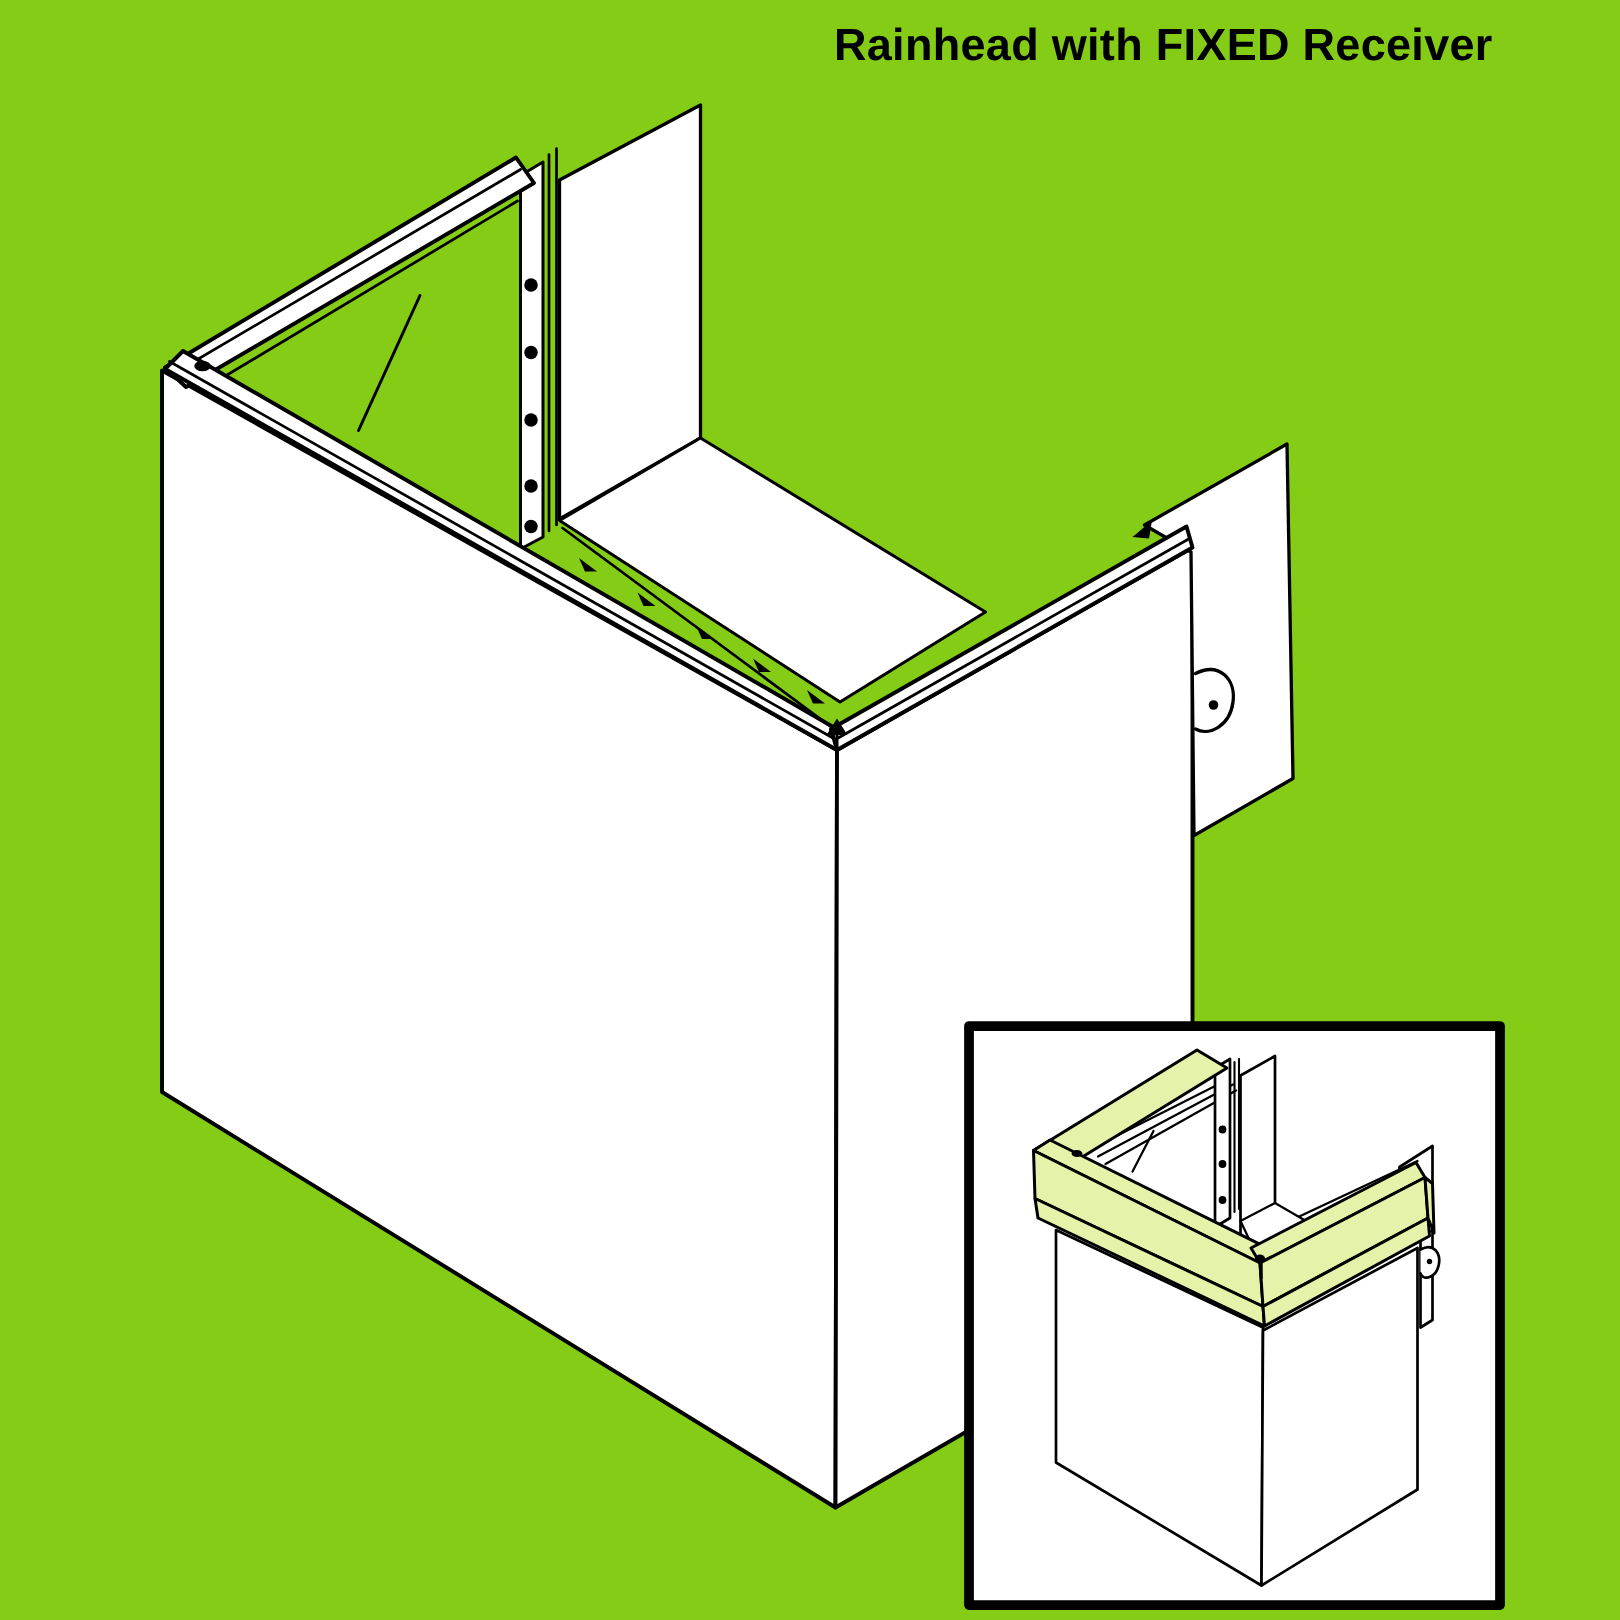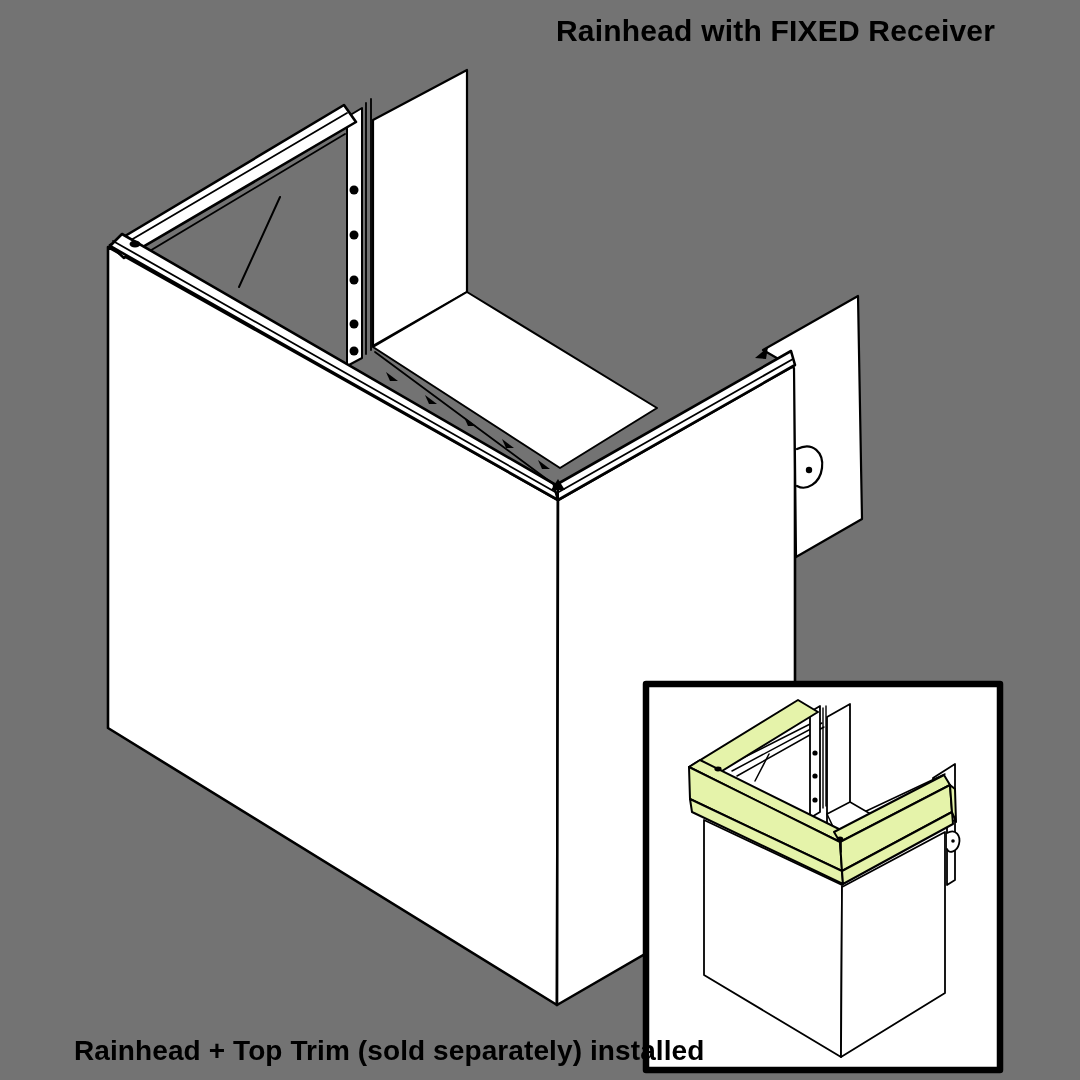--- a/index.html
+++ b/index.html
@@ -7,21 +7,21 @@
         font-family:"Liberation Sans", sans-serif;color:#000;}
   .fig-title{position:absolute;left:556px;top:14px;width:470px;font-size:30px;font-weight:600;
              letter-spacing:0.2px;white-space:nowrap;}
   .fig-caption{position:absolute;left:74px;top:1035px;font-size:28px;font-weight:600;
                letter-spacing:0.1px;white-space:nowrap;}
   svg{position:absolute;left:0;top:0;}
 </style>
 </head>
 <body>
 
-<div id="page" style="background: #737373;">
+<div id="page" style="background: #84cc16;">
 
   <div class="fig-title">Rainhead with FIXED Receiver</div>
 
   <svg width="1080" height="1080" viewBox="0 0 1080 1080">
 
     <g stroke="#000000" fill="none" stroke-width="2.6" stroke-linejoin="round" stroke-linecap="round">
 
       <path fill="#ffffff" d="M108,247 L558,500 L557,1005 L108,728 Z"></path>
       <path fill="#ffffff" d="M558,500 L795,365 L795,867 L557,1005 Z"></path>
 
@@ -111,14 +111,13 @@
         <path d="M842,871 L952,812 L953,824 L843,884 Z" fill="#e5f3aa"></path>
         <path d="M950,785 L955,789 L956,822 L952,812 Z" fill="#e5f3aa"></path>
       </g>
 
       <ellipse cx="718" cy="769" rx="3.6" ry="2.4" fill="#000000" stroke="none"></ellipse>
       <ellipse cx="840" cy="839" rx="3.4" ry="2.6" fill="#000000" stroke="none"></ellipse>
       <path stroke-width="1.6" d="M841,842 L841,852"></path>
     </g>
   </svg>
 
-  <div class="fig-caption">Rainhead + Top Trim (sold separately) installed</div>
 </div>
 
 </body></html>

